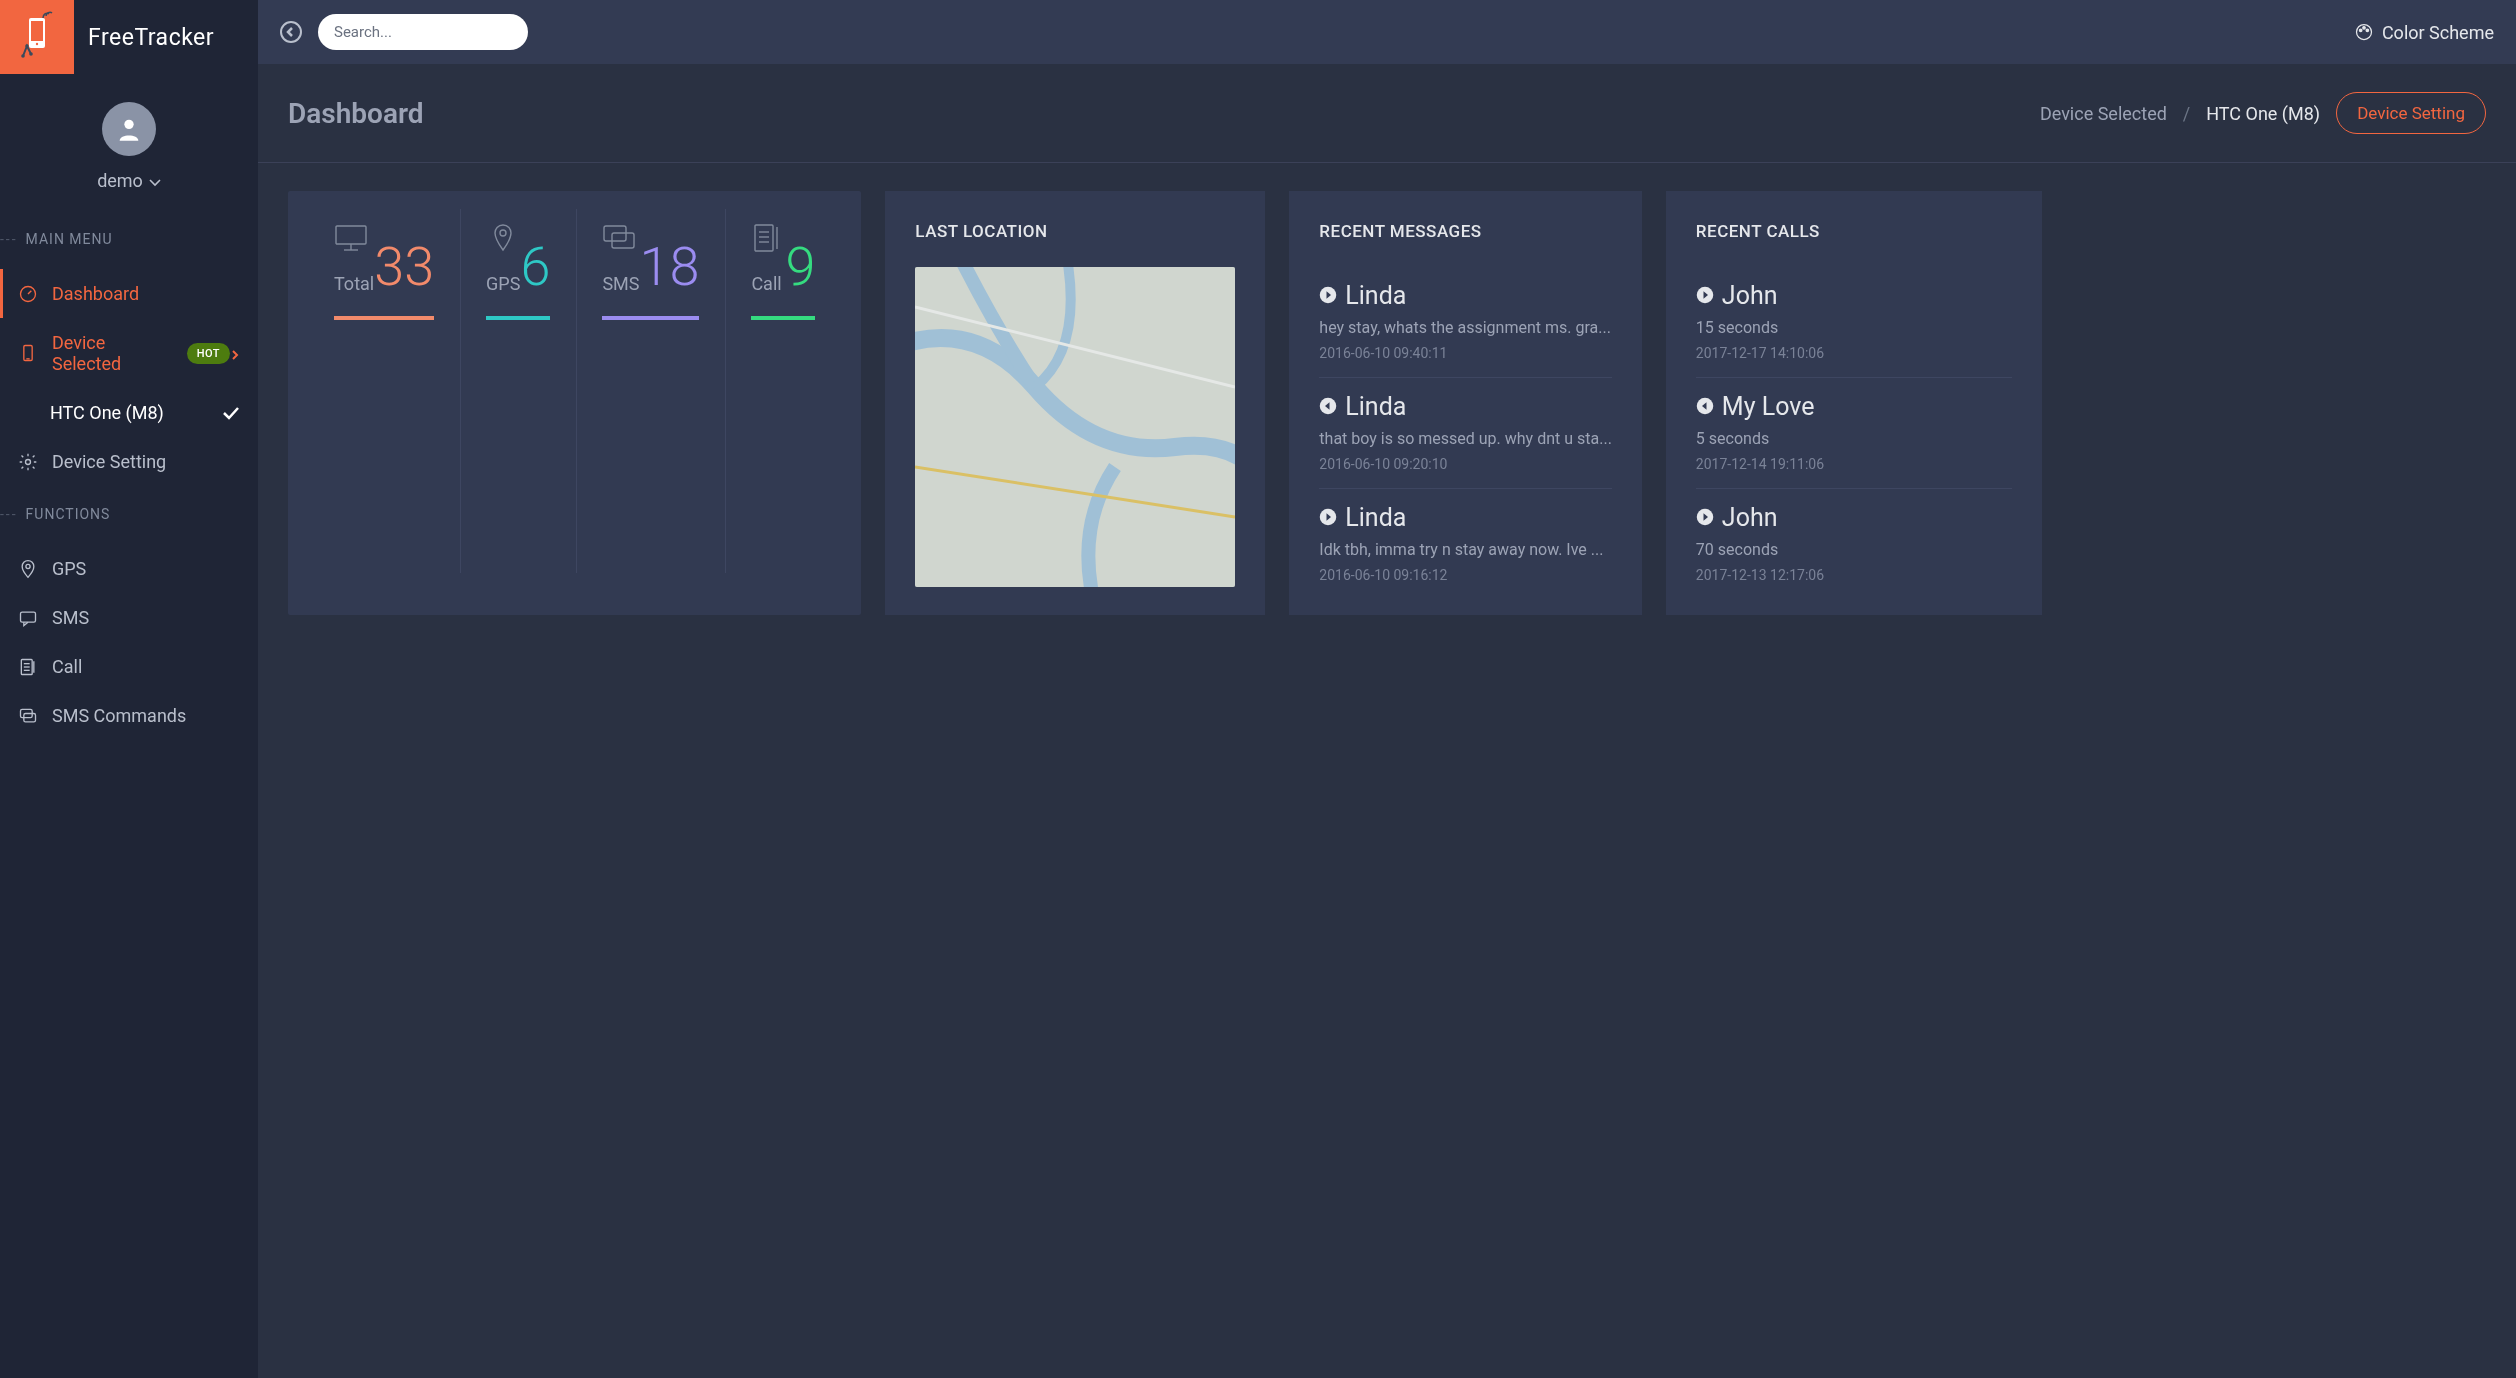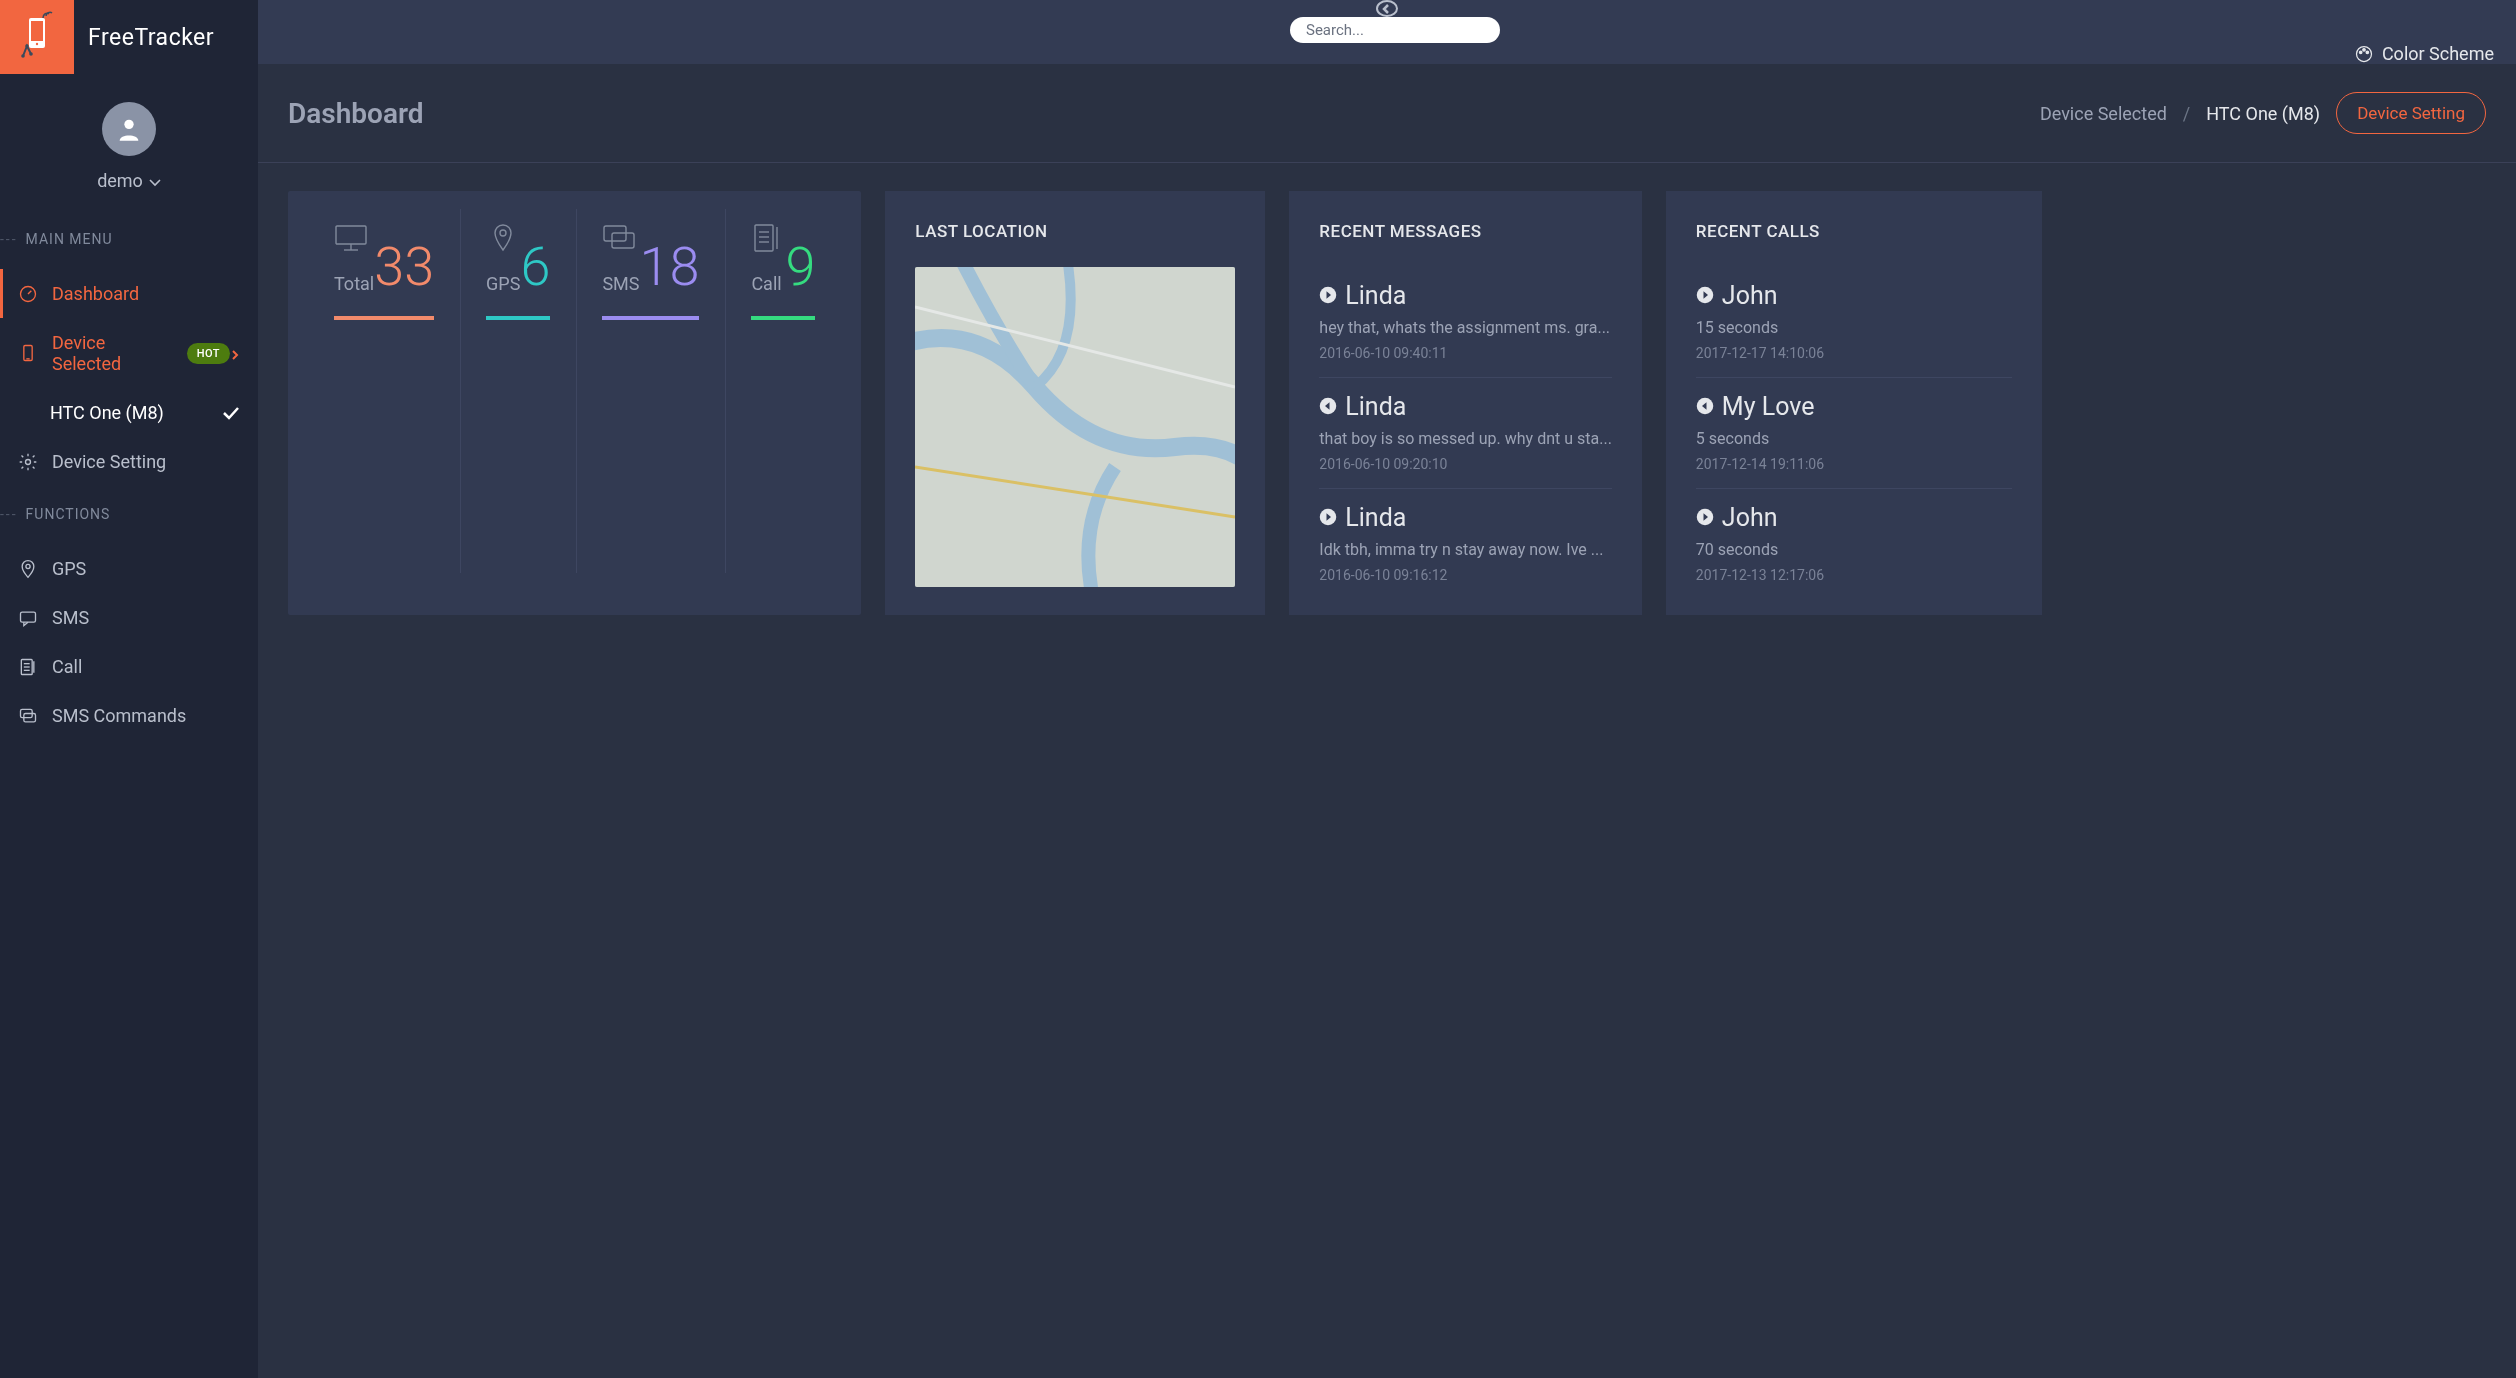--- a/index.html
+++ b/index.html
@@ -26,21 +26,21 @@
 .menu-icon { width: 20px; height: 20px; margin-right: 14px; display: inline-flex; align-items: center; justify-content: center; }
 .menu-icon svg { width: 20px; height: 20px; stroke: currentColor; fill: none; stroke-width: 1.6; }
 .badge { background: #4d7c0f; color: #fff; font-size: 11px; padding: 4px 10px; border-radius: 12px; margin-left: 10px; letter-spacing: 0.5px; font-weight: 500; }
 .menu-item .chev { margin-left: auto; }
 .menu-item .chev svg { width: 10px; height: 10px; stroke: currentColor; fill: none; stroke-width: 2; }
 .sub-item { display: flex; align-items: center; padding: 14px 18px 14px 50px; font-size: 18px; color: #fff; cursor: pointer; }
 .sub-item svg { margin-left: auto; width: 18px; height: 14px; stroke: #fff; fill: none; stroke-width: 2.5; }
 
 
 .main { flex: 1; display: flex; flex-direction: column; background: #2a3142; }
-.topbar { background: #333b53; height: 64px; display: flex; align-items: center; padding: 0 22px; flex-direction: column; }
+.topbar { background: #333b53; height: 64px; display: flex; align-items: center; padding: 0 22px; }
 .back-btn { width: 22px; height: 22px; border: 2px solid #b9bfcc; border-radius: 50%; display: flex; align-items: center; justify-content: center; cursor: pointer; }
 .back-btn svg { width: 10px; height: 10px; stroke: #b9bfcc; fill: none; stroke-width: 2.5; }
 .search-wrap { margin-left: 16px; background: #fff; border-radius: 24px; height: 36px; width: 210px; display: flex; align-items: center; padding: 0 16px; }
 .search-wrap input { flex: 1; border: none; outline: none; font-size: 15px; background: transparent; color: #333; }
 .search-wrap input::placeholder { color: #6b7280; }
 .search-wrap svg { width: 18px; height: 18px; stroke: #333; fill: none; stroke-width: 2.5; }
 .color-scheme { margin-left: auto; display: flex; align-items: center; gap: 8px; font-size: 18px; color: #e5e7eb; cursor: pointer; }
 .color-scheme svg { width: 20px; height: 20px; stroke: #e5e7eb; fill: none; stroke-width: 1.5; }
 
 .page-header { padding: 28px 30px; display: flex; align-items: center; border-bottom: 1px solid #3b4158; }
@@ -337,21 +337,21 @@
           <div class="panel-title">RECENT MESSAGES</div>
           <div class="list" id="messages-list">
               <div class="list-item">
                 <div class="li-head">
                   <span><svg viewBox="0 0 24 24">
                       <circle cx="12" cy="12" r="11"></circle>
                       <path d="M10 7 L16 12 L10 17 Z" fill="#323a52"></path>
                     </svg></span>
                   <span>Linda</span>
                 </div>
-                <div class="li-sub">hey that, whats the assignment ms. gra...</div>
+                <div class="li-sub">hey stay, whats the assignment ms. gra...</div>
                 <div class="li-time">2016-06-10 09:40:11</div>
               </div>
               <div class="list-item">
                 <div class="li-head">
                   <span><svg viewBox="0 0 24 24">
                       <circle cx="12" cy="12" r="11"></circle>
                       <path d="M14 7 L8 12 L14 17 Z" fill="#323a52"></path>
                     </svg></span>
                   <span>Linda</span>
                 </div>

